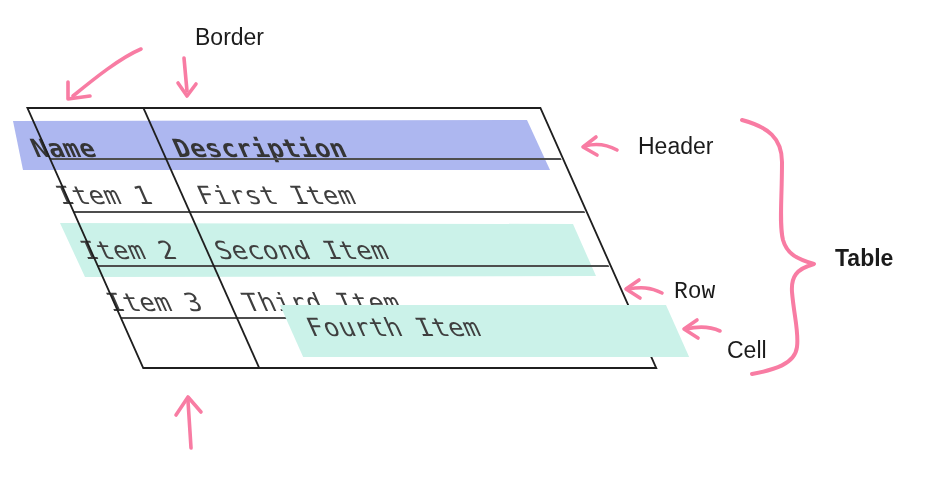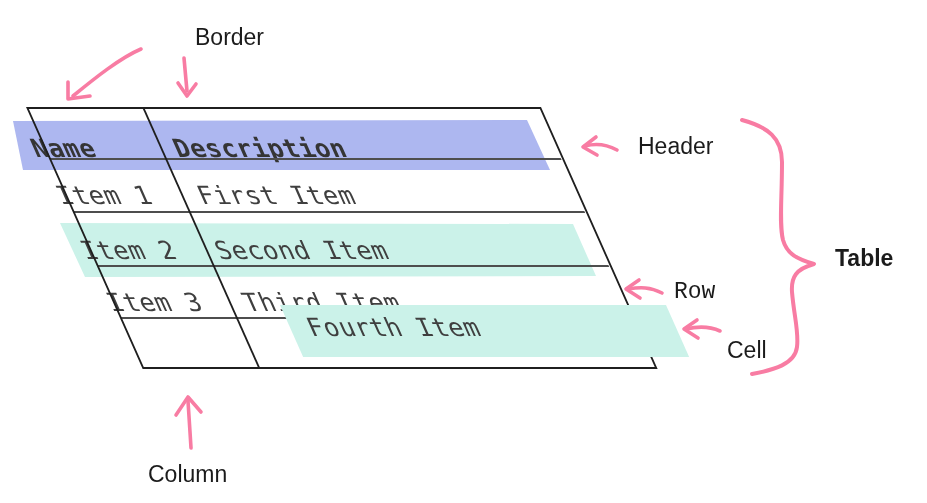--- a/index.html
+++ b/index.html
@@ -118,15 +118,14 @@
                C787,254 797,259 814,264 C796,269 791,277 792,292
                C794,316 799,332 797,347 C795,364 774,370 752,374"></path>
     </g>
   </svg>
 
   <div class="lbl" style="left:151px; top:24px;margin-left:44px;">Border</div>
   <div class="lbl" style="left:638px; top:133px;">Header</div>
   <div class="lbl" style="left:835px; top:245px;font-weight:bold;">Table</div>
   <div class="lbl" style="left:674px; top:279px;font-family:Liberation Mono, monospace;">Row</div>
   <div class="lbl" style="left:727px; top:317px;margin-top:20px;">Cell</div>
-  <div class="lbl" style="left:148px; top:461px;">Column</div>
 
 </div>
 
 </body></html>

